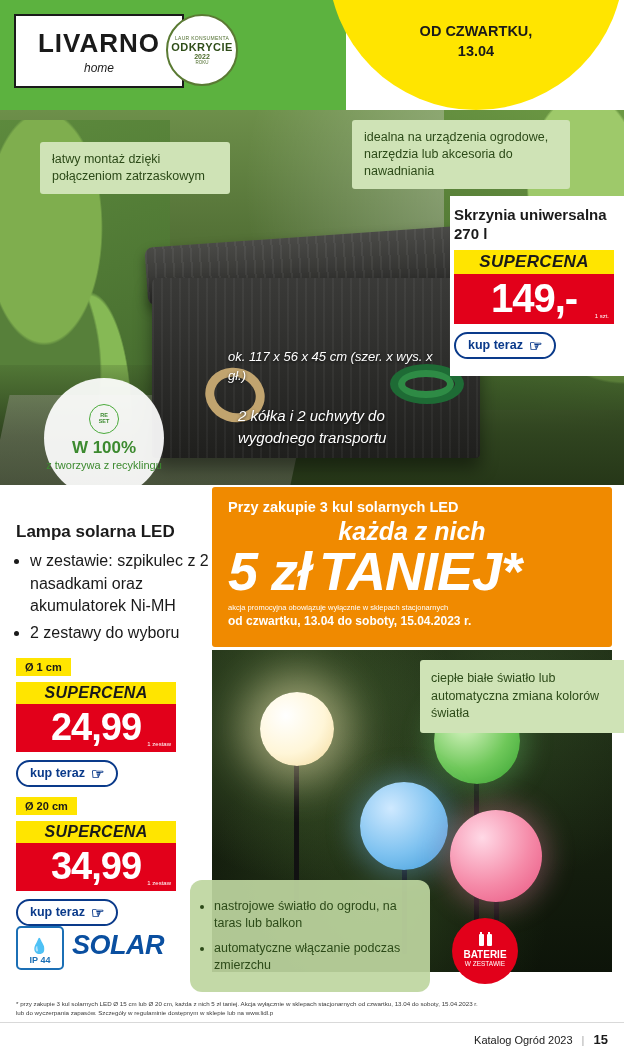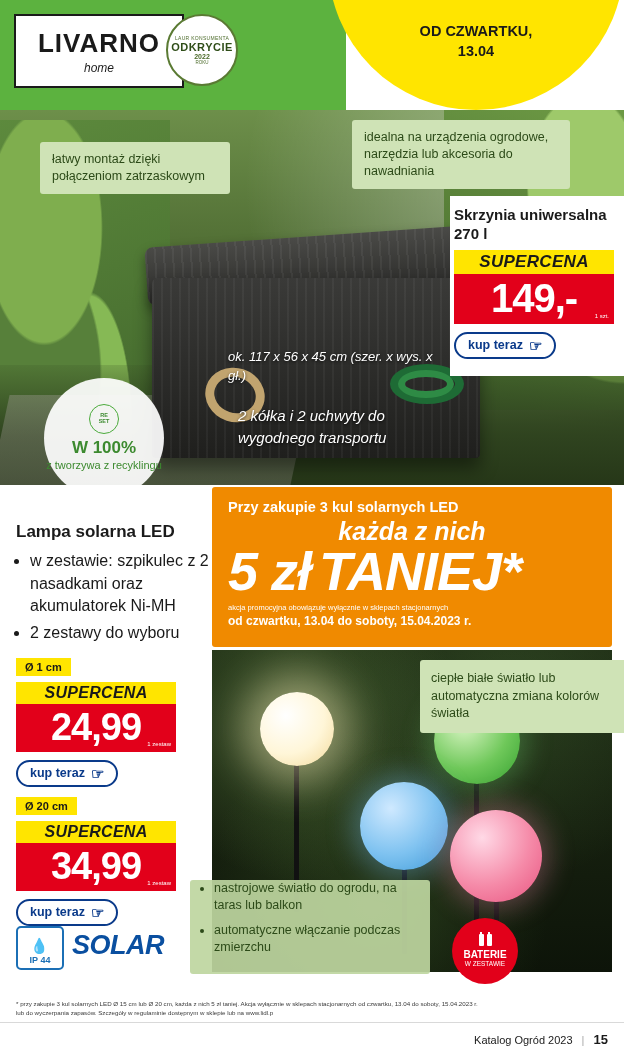--- a/index.html
+++ b/index.html
@@ -250,21 +250,21 @@
   .pole-4 { left:282px; top:246px; height:60px; }
 
   .callout-lamp {
     position:absolute; left:420px; top:660px; width:220px;
     background:#cfe3b6; color:#2c4a18; font-size:12.5px; line-height:1.4;
     padding:10px 11px; border-radius:3px;
   }
   .bullets-lamp {
     position:absolute; left:190px; top:880px; width:240px;
     background:rgba(190,214,160,.92); color:#2c4a18;
-    padding:0 12px 10px 10px; border-radius:3px;
+    padding:18px 12px 10px 10px; border-radius:12px;
   }
   .bullets-lamp ul { margin:0; padding-left:14px; font-size:12.5px; line-height:1.35; }
   .bullets-lamp li { margin-bottom:8px; }
 
   .battery-badge {
     position:absolute; left:452px; top:918px; width:66px; height:66px; border-radius:50%;
     background:#e2001a; color:#fff; display:flex; flex-direction:column;
     align-items:center; justify-content:center; text-align:center; line-height:1.1;
   }
   .bb-1 { font-size:10px; font-weight:bold; }

